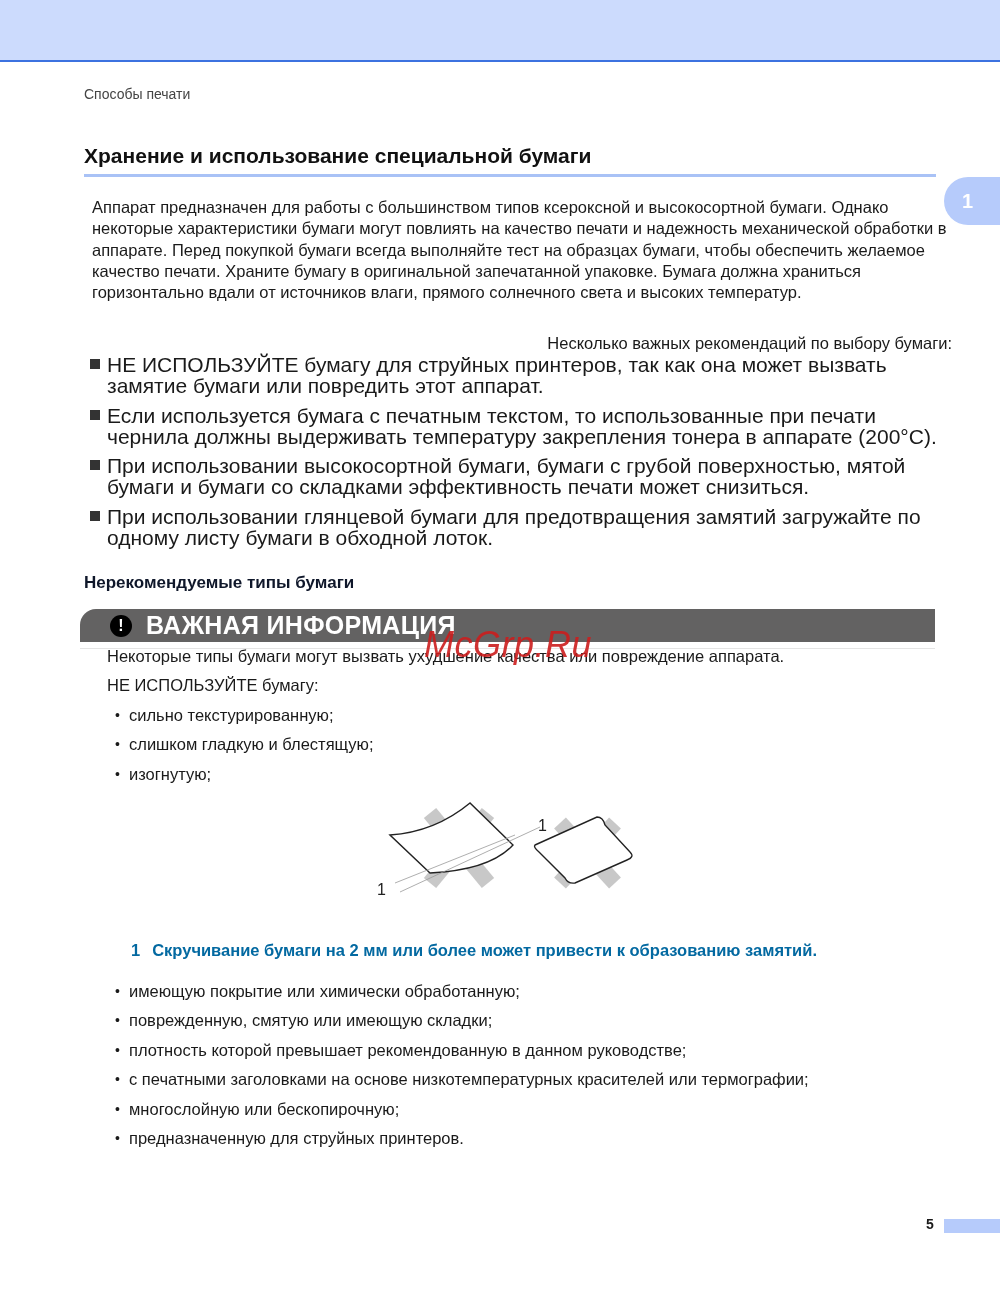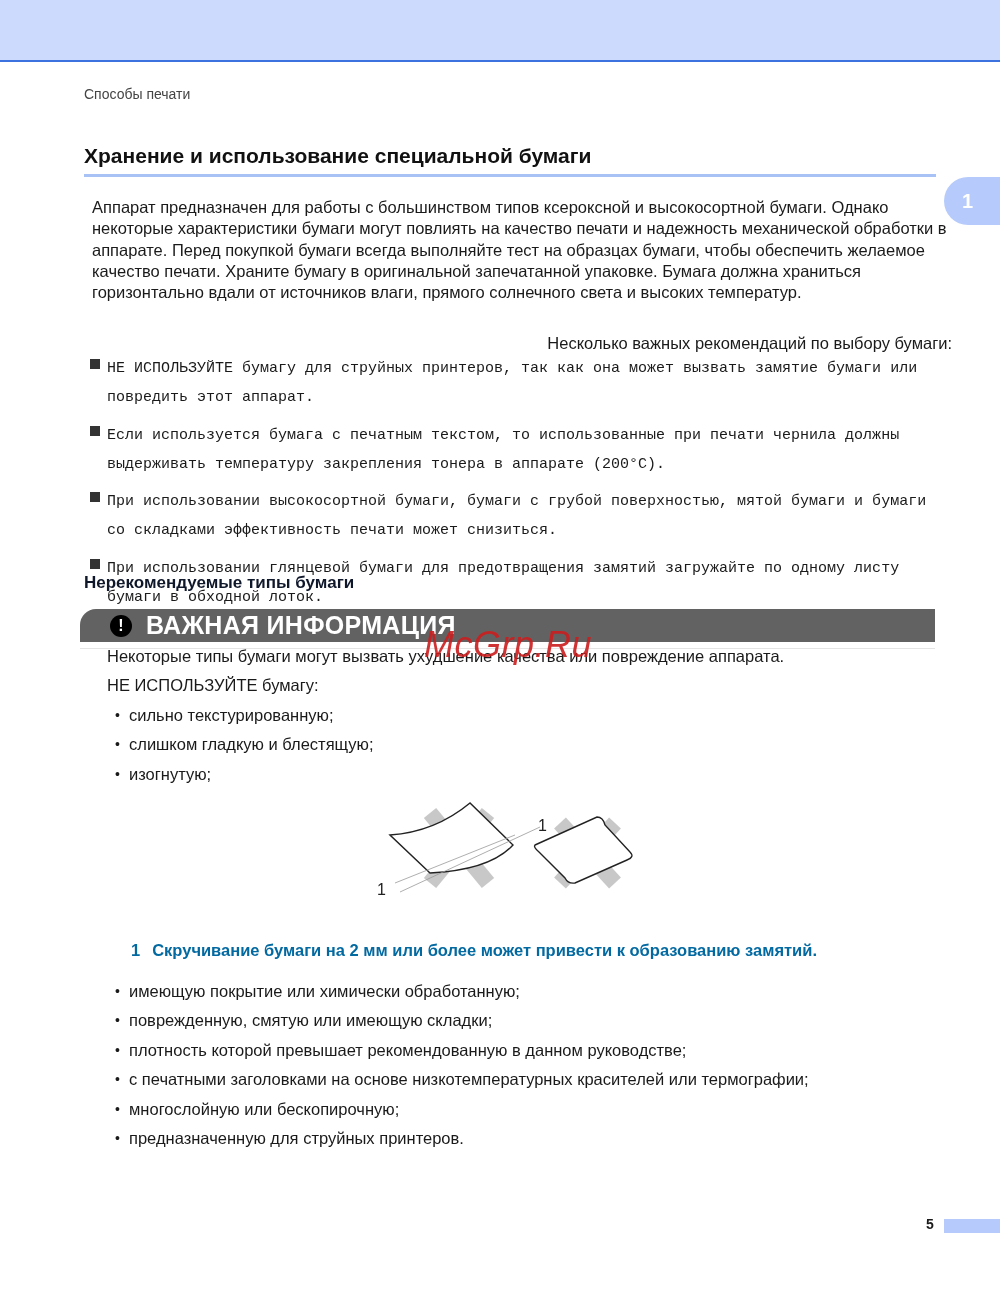--- a/index.html
+++ b/index.html
@@ -32,23 +32,22 @@
       background: #b6cbfb; border-radius: 24px 0 0 24px;
       color: #fff; font-weight: bold; font-size: 20px;
       display: flex; align-items: center; padding-left: 18px; box-sizing: border-box;
     }
     .para {
       position: absolute; left: 84px; width: 860px;
       font-size: 16.5px; line-height: 21.3px; margin: 8px;
     }
     .sq-list { position: absolute; left: 84px; top: 354px; width: 860px; margin: 0; padding: 0; list-style: none; }
     .sq-item {
-      position: relative; padding-left: 23px; font-size: 15px; line-height: 29px;
+      position: relative; padding-left: 23px; font-size: 21px; line-height: 21px;
       margin-bottom: 8.6px;
-      font-family: Liberation Mono, monospace;
     }
     .sq-bullet {
       position: absolute; left: 6px; top: 5px; width: 10px; height: 10px; background: #333;
     }
     .subheading {
       position: absolute; left: 84px; top: 573px; margin: 0;
       font-size: 17px; font-weight: bold; color: #0f172a;
     }
     .important-bar {
       position: absolute; left: 80px; top: 609px; width: 855px; height: 33px;

